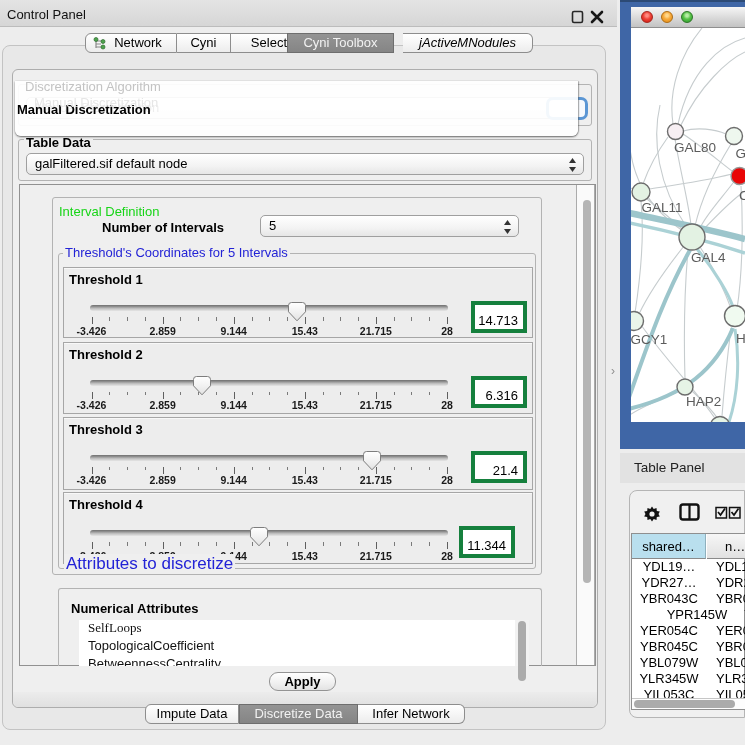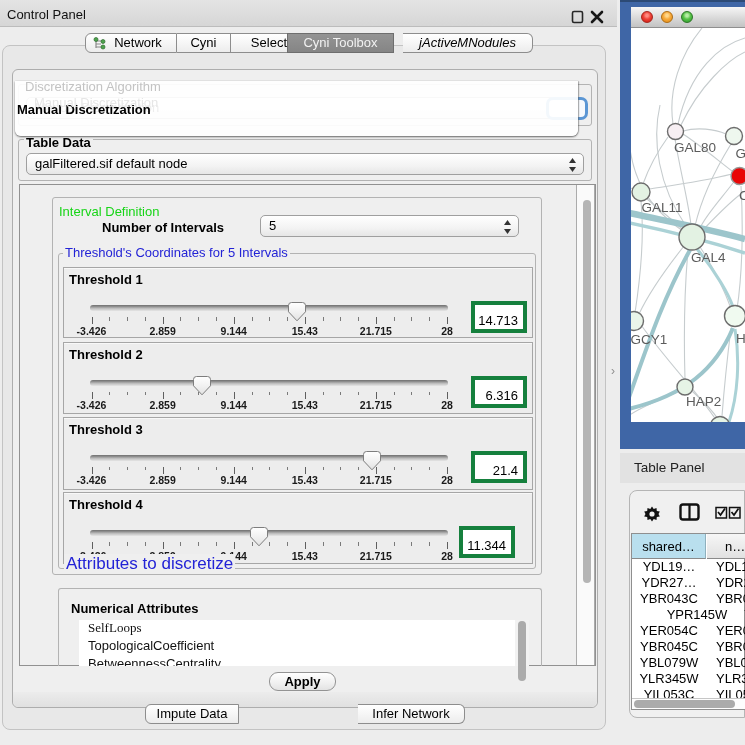--- a/index.html
+++ b/index.html
@@ -306,20 +306,21 @@
     </div>
 
 <div id="vsb">
       <div class="th"></div>
     </div>
 
 <div style="left:13px;top:692px;width:584px;height:15px;background:linear-gradient(#ececec,#e0e0e0);border-radius:0 0 6px 6px;"></div>
 
 <div id="apply">Apply</div>
 <div class="btab" style="left:145px;width:94px;border-radius:6px 0 0 6px;">Impute Data</div>
+<div class="btab sel" style="left:239px;width:119px;">Discretize Data</div>
 <div class="btab" style="left:358px;width:107px;border-radius:0 6px 6px 0;border-left:none;">Infer Network</div>
 
 <div id="overlay">
 <div class="o2">Manual Discretization</div>
 </div>
 <div style="left:25px;top:79px;font-size:13px;color:#c3c3c3;">Discretization Algorithm</div>
 <div style="left:25px;top:79px;width:160px;height:2.5px;overflow:hidden;">
       <span style="position:absolute;left:0;top:0;font-size:13px;color:#2a2a2a;">Discretization Algorithm</span>
     </div>
 <div style="left:34px;top:95px;font-size:13px;color:#e6e6e6;">Manual Discretization</div>

